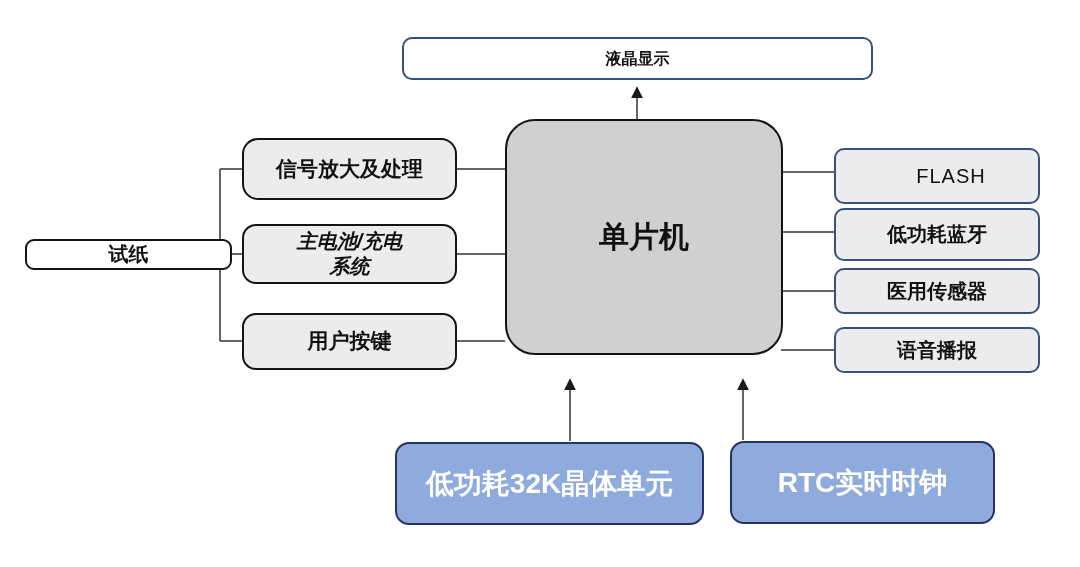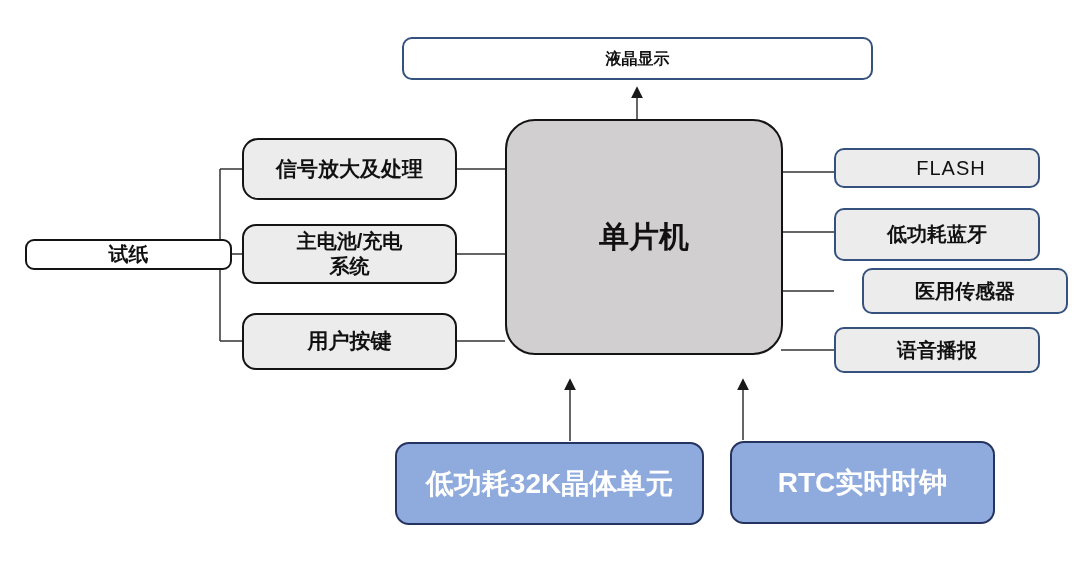--- a/index.html
+++ b/index.html
@@ -48,41 +48,41 @@
   }
   
   .left-box {
     left: 242px; width: 215px;
     background: var(--gray-fill);
     border: 2px solid var(--black-border);
     border-radius: 14px;
     font-size: 21px;
   }
   .n-signal  { top: 138px; height: 62px; border-radius: 16px; }
-  .n-battery { top: 224px; height: 60px; font-size: 20px; }
+  .n-battery { top: 224px; height: 60px; font-size: 20px; font-style: italic; }
   .n-buttons { top: 313px; height: 57px; }
   
   .n-strip {
     left: 25px; top: 239px; width: 207px; height: 31px;
     background: #ffffff;
     border: 2px solid var(--black-border);
     border-radius: 9px;
     font-size: 20px;
   }
   
   .right-box {
     left: 834px; width: 206px;
     background: var(--gray-fill);
     border: 2px solid var(--navy-border);
     border-radius: 10px;
     font-size: 20px;
   }
-  .n-flash  { top: 148px; height: 40px; font-weight: normal; letter-spacing: 1px; padding-left: 28px; }
+  .n-flash  { top: 148px; height: 56px; font-weight: normal; letter-spacing: 1px; padding-left: 28px; }
   .n-ble    { top: 208px; height: 53px; }
-  .n-sensor { top: 268px; height: 46px; margin-left: 28px; }
+  .n-sensor { top: 268px; height: 46px; }
   .n-voice  { top: 327px; height: 46px; }
   
   .blue-box {
     background: var(--blue-fill);
     border: 2.5px solid var(--blue-border);
     border-radius: 14px;
     color: var(--text-light, #ffffff);
     font-size: 28px;
     margin-left: 48px;
   }

